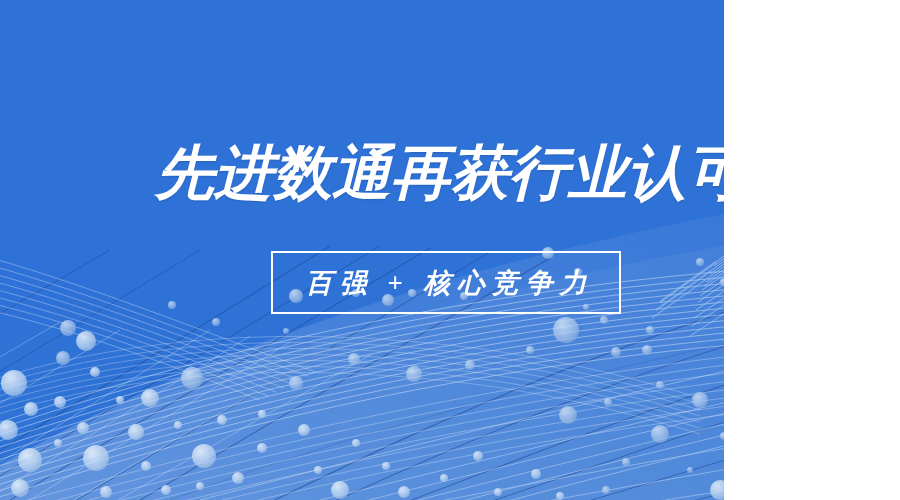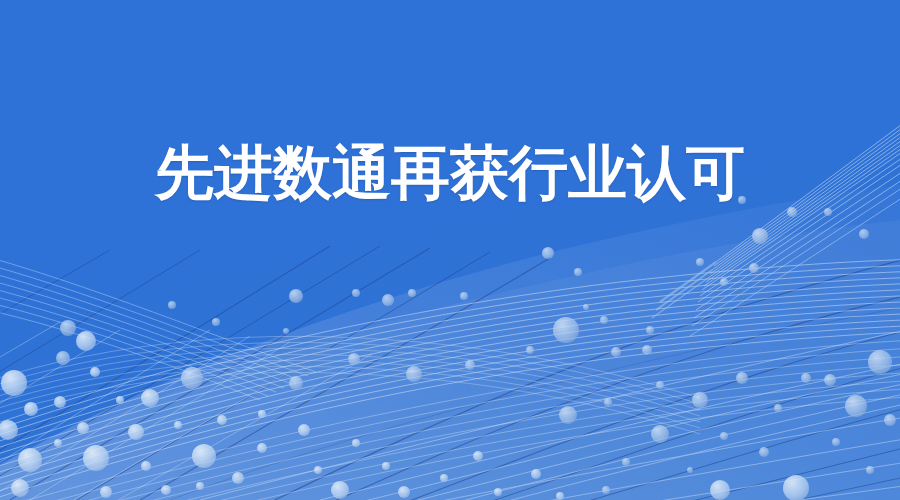--- a/index.html
+++ b/index.html
@@ -5,24 +5,25 @@
   html, body {
     margin: 0;
     padding: 0;
     background: #ffffff;
   }
   body {
     font-family: "Liberation Sans", sans-serif;
   }
   #banner {
     position: relative;
-    width: 900px;
+    width: 724px;
     height: 500px;
     overflow: hidden;
     background: #2f72d7;
+    font-style: italic;
   }
   #bg-svg {
     position: absolute;
     inset: 0;
     width: 900px;
     height: 500px;
     display: block;
   }
   #content {
     position: absolute;
@@ -314,15 +315,18 @@
         <circle cx="616" cy="352" r="5" fill="url(#bubGrad)" opacity="0.78"></circle>
         <circle cx="604" cy="320" r="4" fill="url(#bubGrad)" opacity="0.76"></circle>
       </g>
 
     </g>
   </svg>
 
   <div id="content">
     <div id="title">先进数通再获行业认可</div>
 
+    <div id="subtitle-box">
+      <span id="subtitle-text">百强 + 核心竞争力</span>
+    </div>
   </div>
 
 </div>
 
 </body></html>

